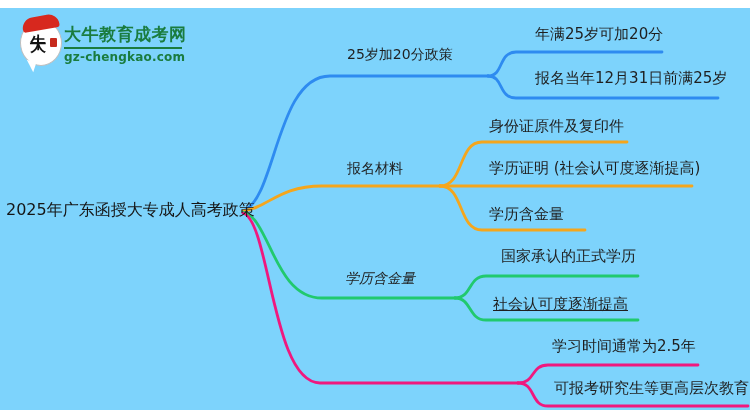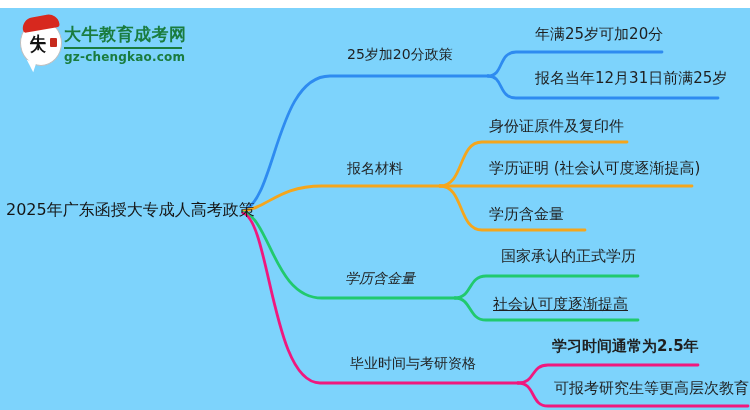--- a/index.html
+++ b/index.html
@@ -119,17 +119,16 @@
 
   <div class="node-label branch-label" style="left:347px;top:152px;">报名材料</div>
   <div class="node-label" style="left:489px;top:109px;">身份证原件及复印件</div>
   <div class="node-label" style="left:489px;top:151px;">学历证明 (社会认可度逐渐提高)</div>
   <div class="node-label" style="left:489px;top:197px;">学历含金量</div>
 
   <div class="node-label branch-label" style="left:345px;top:262px;font-style:italic;">学历含金量</div>
   <div class="node-label" style="left:501px;top:239px;">国家承认的正式学历</div>
   <div class="node-label" style="left:493px;top:287px;text-decoration:underline;">社会认可度逐渐提高</div>
 
-  <div class="node-label branch-label" style="left:350px;top:347px;">毕业时间与考研资格</div>
-  <div class="node-label" style="left:552px;top:329px;font-weight:bold;">学习时间通常为2.5年</div>
+  <div class="node-label" style="left:552px;top:329px;">学习时间通常为2.5年</div>
   <div class="node-label" style="left:554px;top:371px;">可报考研究生等更高层次教育</div>
 
 </div>
 
 </body></html>

